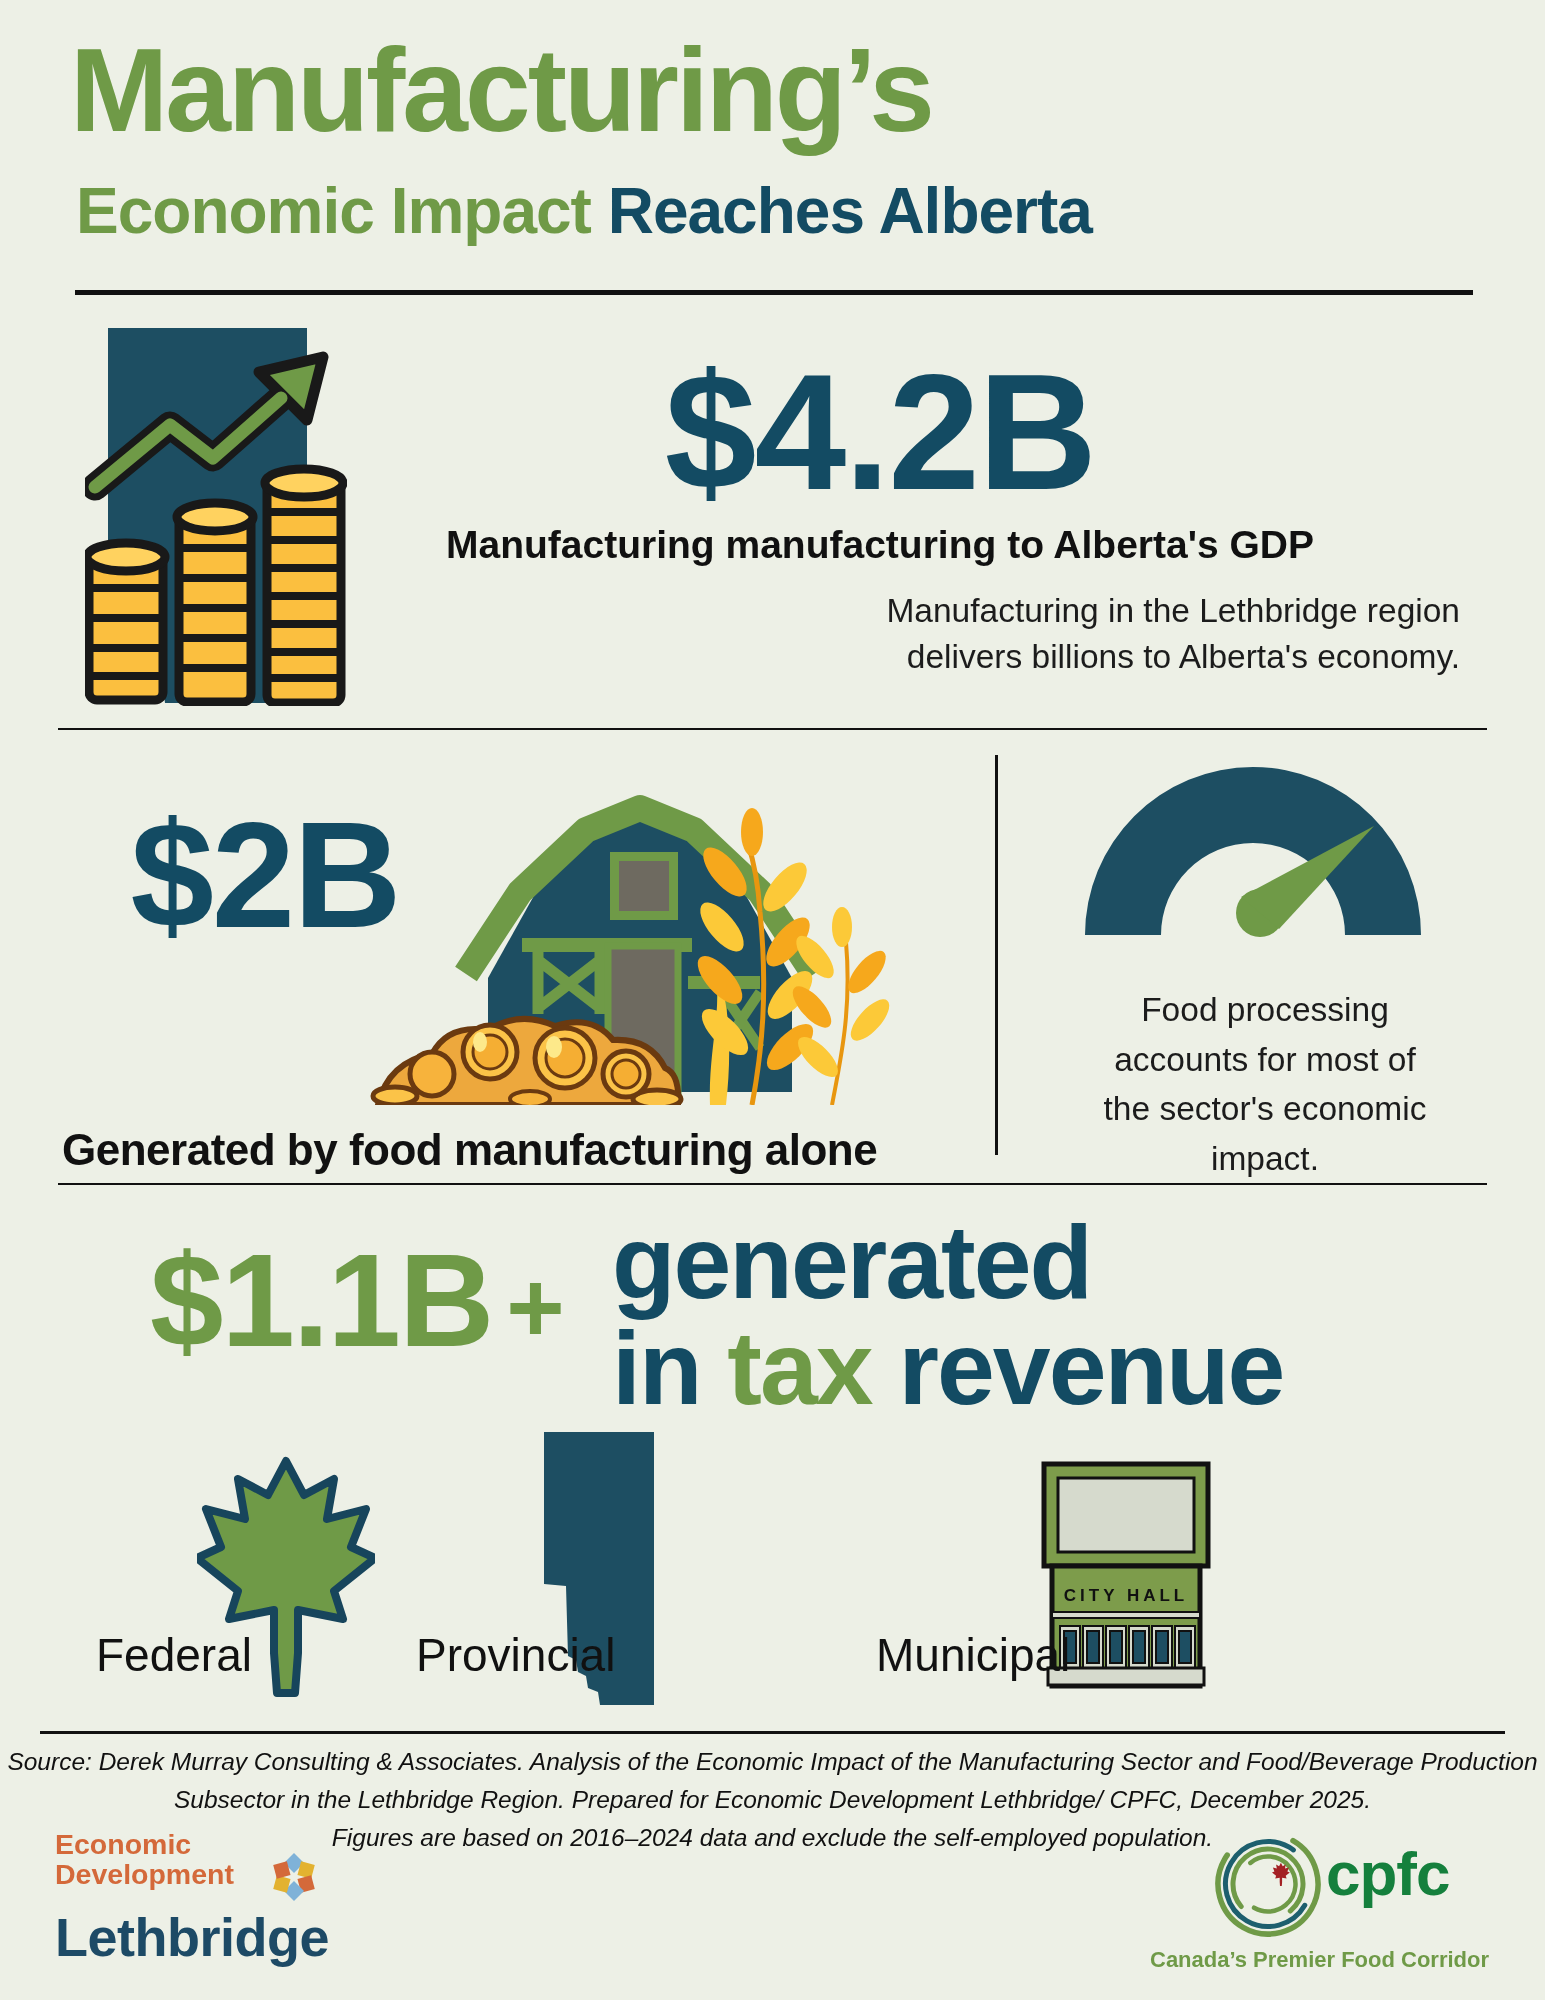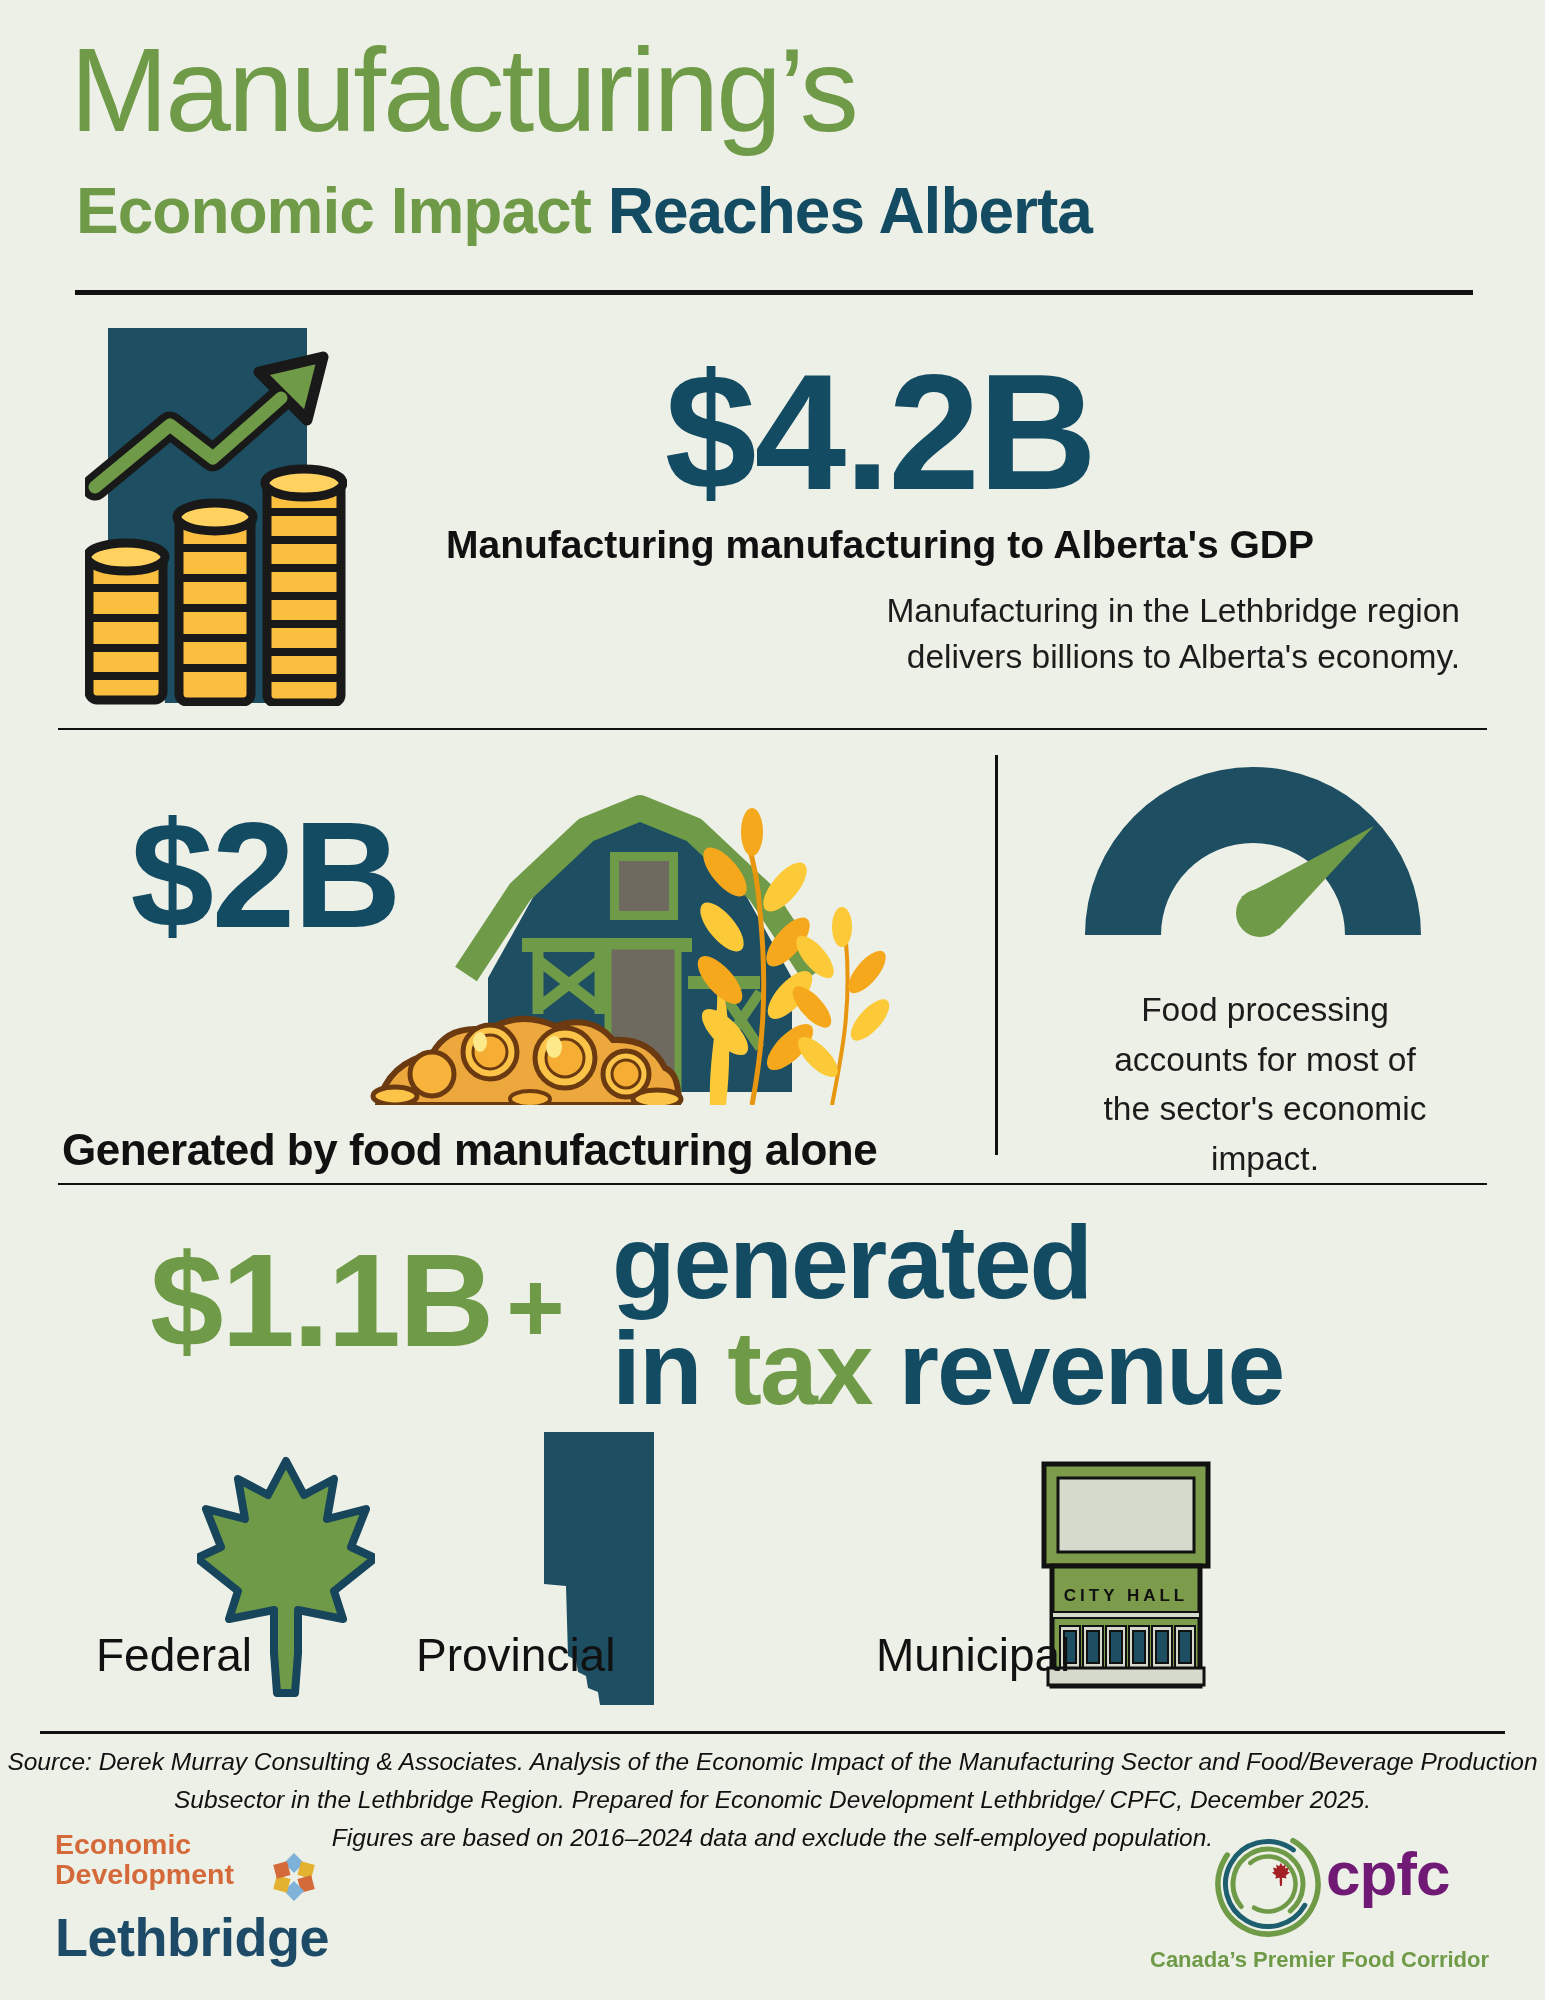--- a/index.html
+++ b/index.html
@@ -1,20 +1,20 @@
 <!DOCTYPE html>
 <html><head>
 <meta charset="utf-8">
 <style>
   html,body{margin:0;padding:0;background:#edf0e6;}
   #page{position:relative;width:1545px;height:2000px;background:#edf0e6;overflow:hidden;
         font-family:"Liberation Sans",sans-serif;color:#111;}
   .abs{position:absolute;}
   .rule{position:absolute;background:#111;}
-  .title{left:70px;top:26px;font-size:118px;font-weight:400;color:#6f9a47;letter-spacing:-3px;line-height:1.1;}
+  .title{left:70px;top:26px;font-size:118px;font-weight:700;color:#6f9a47;letter-spacing:-3px;line-height:1.1;}
   .subtitle{left:76px;top:176px;font-size:64px;font-weight:700;letter-spacing:-1px;line-height:1.1;}
   .subtitle .g{color:#6f9a47;}
   .subtitle .n{color:#134b63;}
   .gdp-value{left:300px;width:1160px;top:350px;font-size:165px;line-height:1;font-weight:700;
              color:#134b63;text-align:center;letter-spacing:-2px;}
   .gdp-caption{left:300px;width:1160px;top:522px;font-size:39px;font-weight:700;text-align:center;line-height:1.2;}
   .gdp-desc{left:300px;width:1160px;top:588px;font-size:33.5px;text-align:right;line-height:1.37;
             color:#1c1c1c;white-space:pre-line;}
   .food-value{left:110px;width:310px;top:800px;font-size:150px;line-height:1;font-weight:700;
               color:#134b63;text-align:center;letter-spacing:-2px;}
@@ -25,21 +25,21 @@
   .tax-value{left:150px;top:1235px;font-size:132px;line-height:1;font-weight:700;color:#6f9a47;letter-spacing:-2px;}
   .tax-value .plus{font-size:100px;margin-left:14px;vertical-align:4px;}
   .tax-head{left:612px;top:1209px;font-size:104px;font-weight:700;line-height:1.02;letter-spacing:-2px;color:#134b63;}
   .tax-head .g{color:#6f9a47;}
   .level-label{font-size:46px;color:#111;position:absolute;top:1628px;}
   .source{left:0;width:1545px;top:1743px;font-size:24.5px;font-style:italic;text-align:center;
           line-height:1.56;white-space:pre-line;color:#111;}
   .edl{left:55px;top:1829px;line-height:1.06;}
   .edl-line{font-size:28.5px;font-weight:700;color:#d4693a;}
   .edl-name{font-size:54px;font-weight:700;color:#1d4a66;margin-top:20px;letter-spacing:-0.5px;}
-  .cpfc-abbr{left:1326px;top:1838px;font-size:62px;font-weight:700;color:#701a75;letter-spacing:-1px;}
+  .cpfc-abbr{left:1326px;top:1838px;font-size:62px;font-weight:700;color:#15803d;letter-spacing:-1px;}
   .cpfc-tag{left:1150px;top:1947px;font-size:22px;font-weight:700;color:#6f9a47;white-space:nowrap;}
 </style>
 </head>
 <body>
 
 <div id="page">
 
   <div class="abs title">Manufacturing’s</div>
   <div class="abs subtitle">
     <span class="g">Economic Impact </span><span class="n">Reaches Alberta</span>

